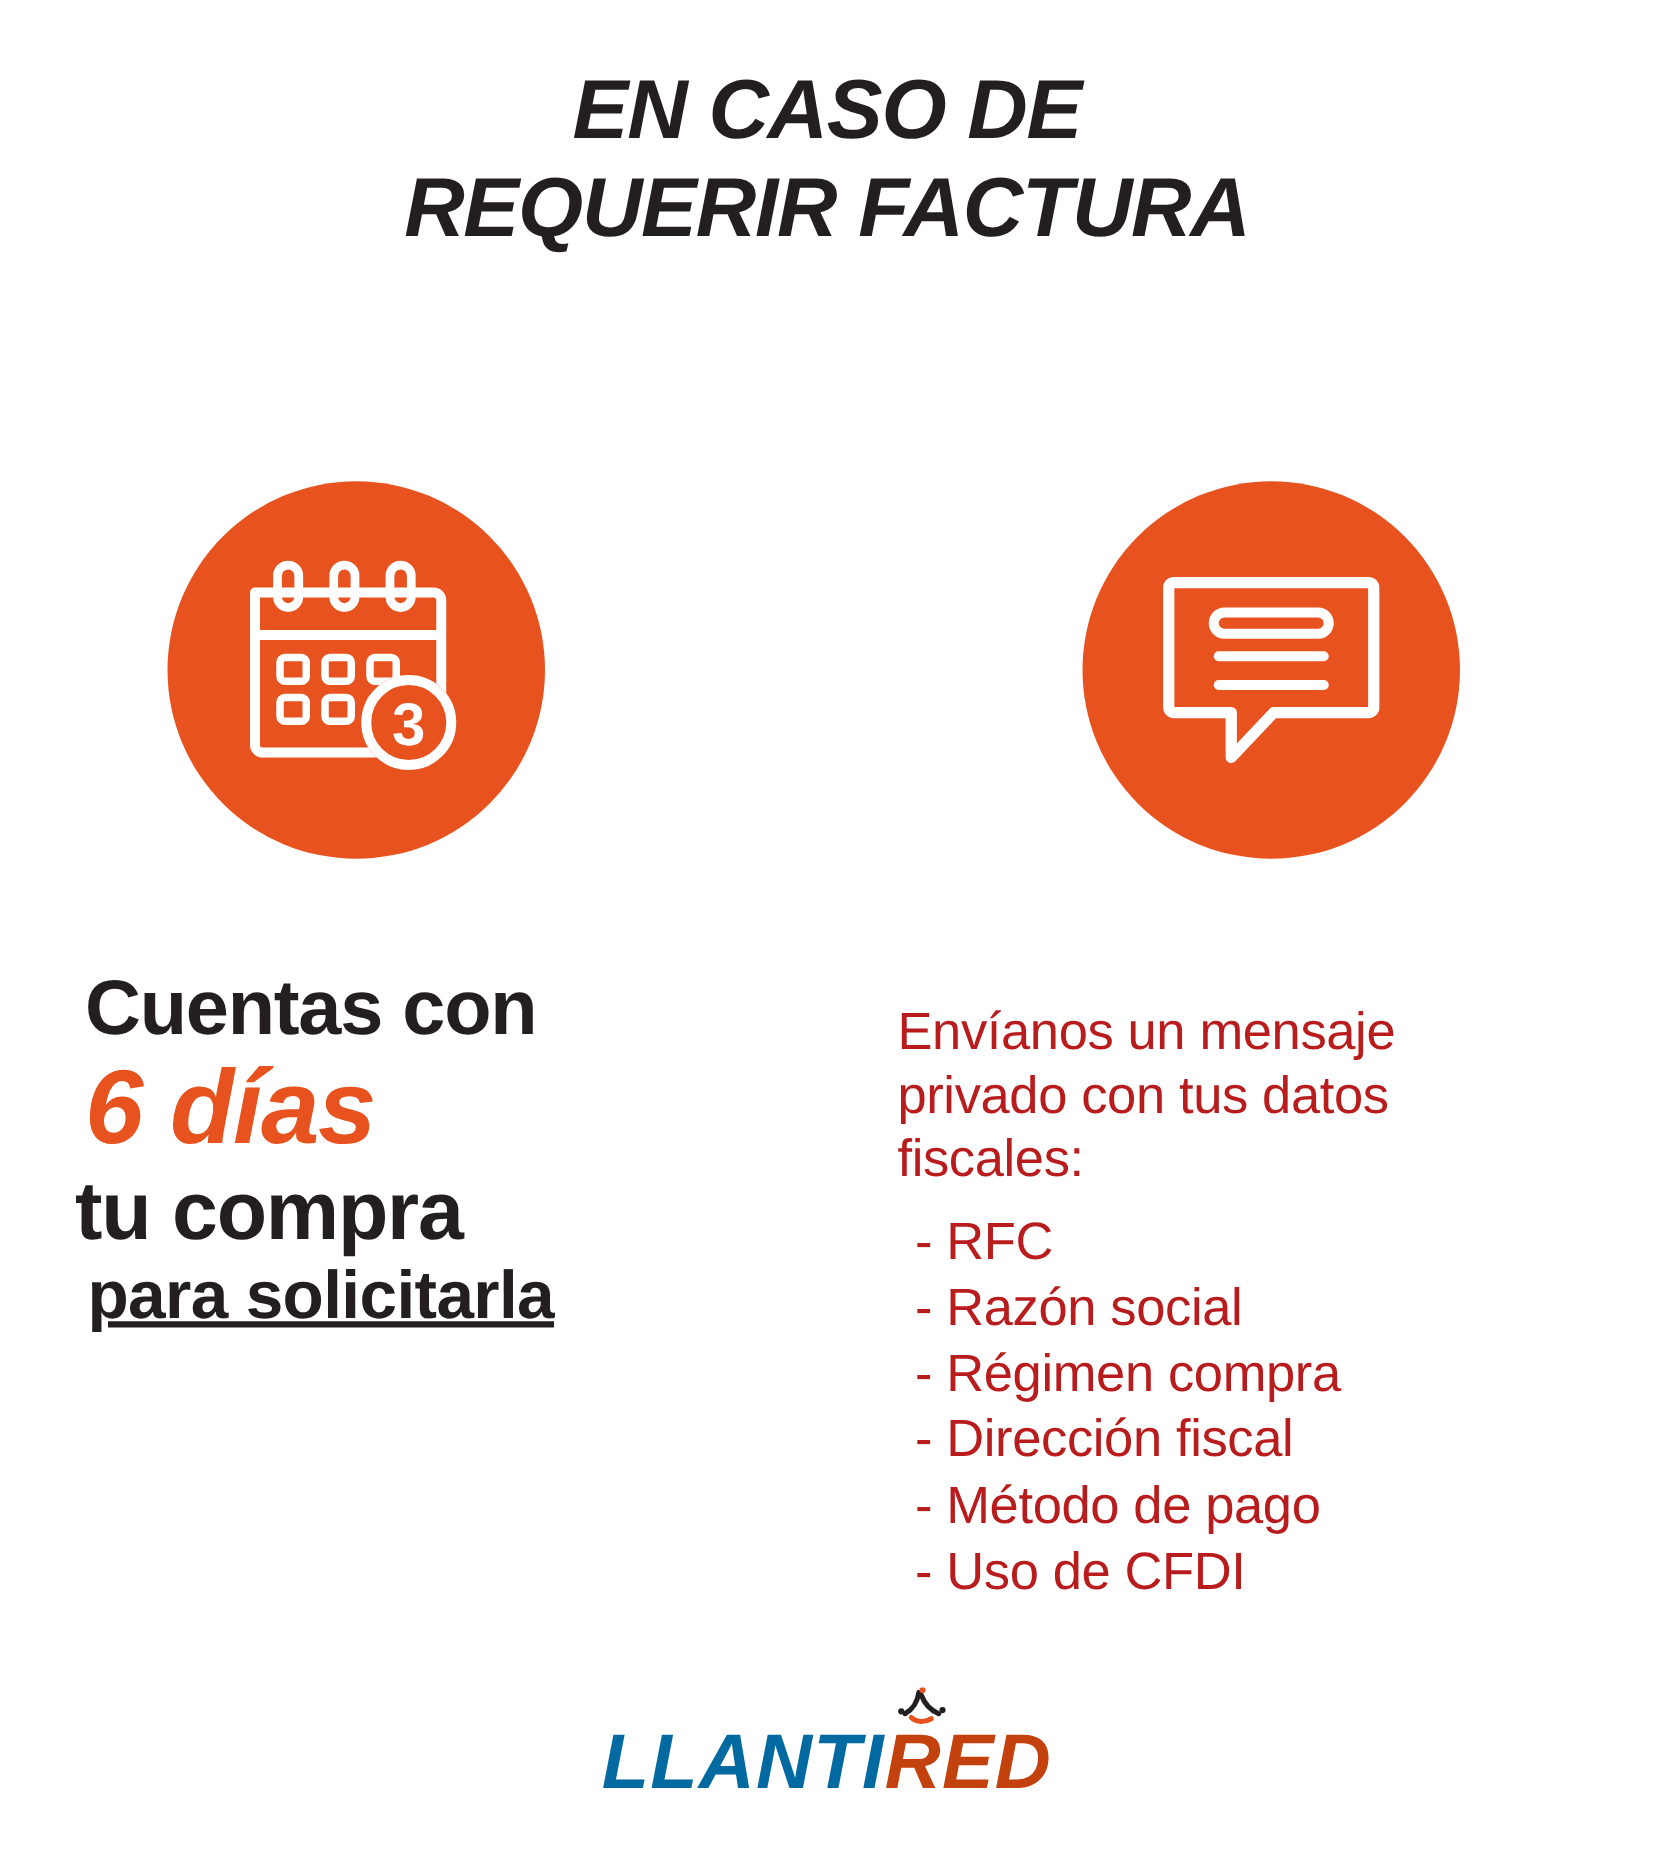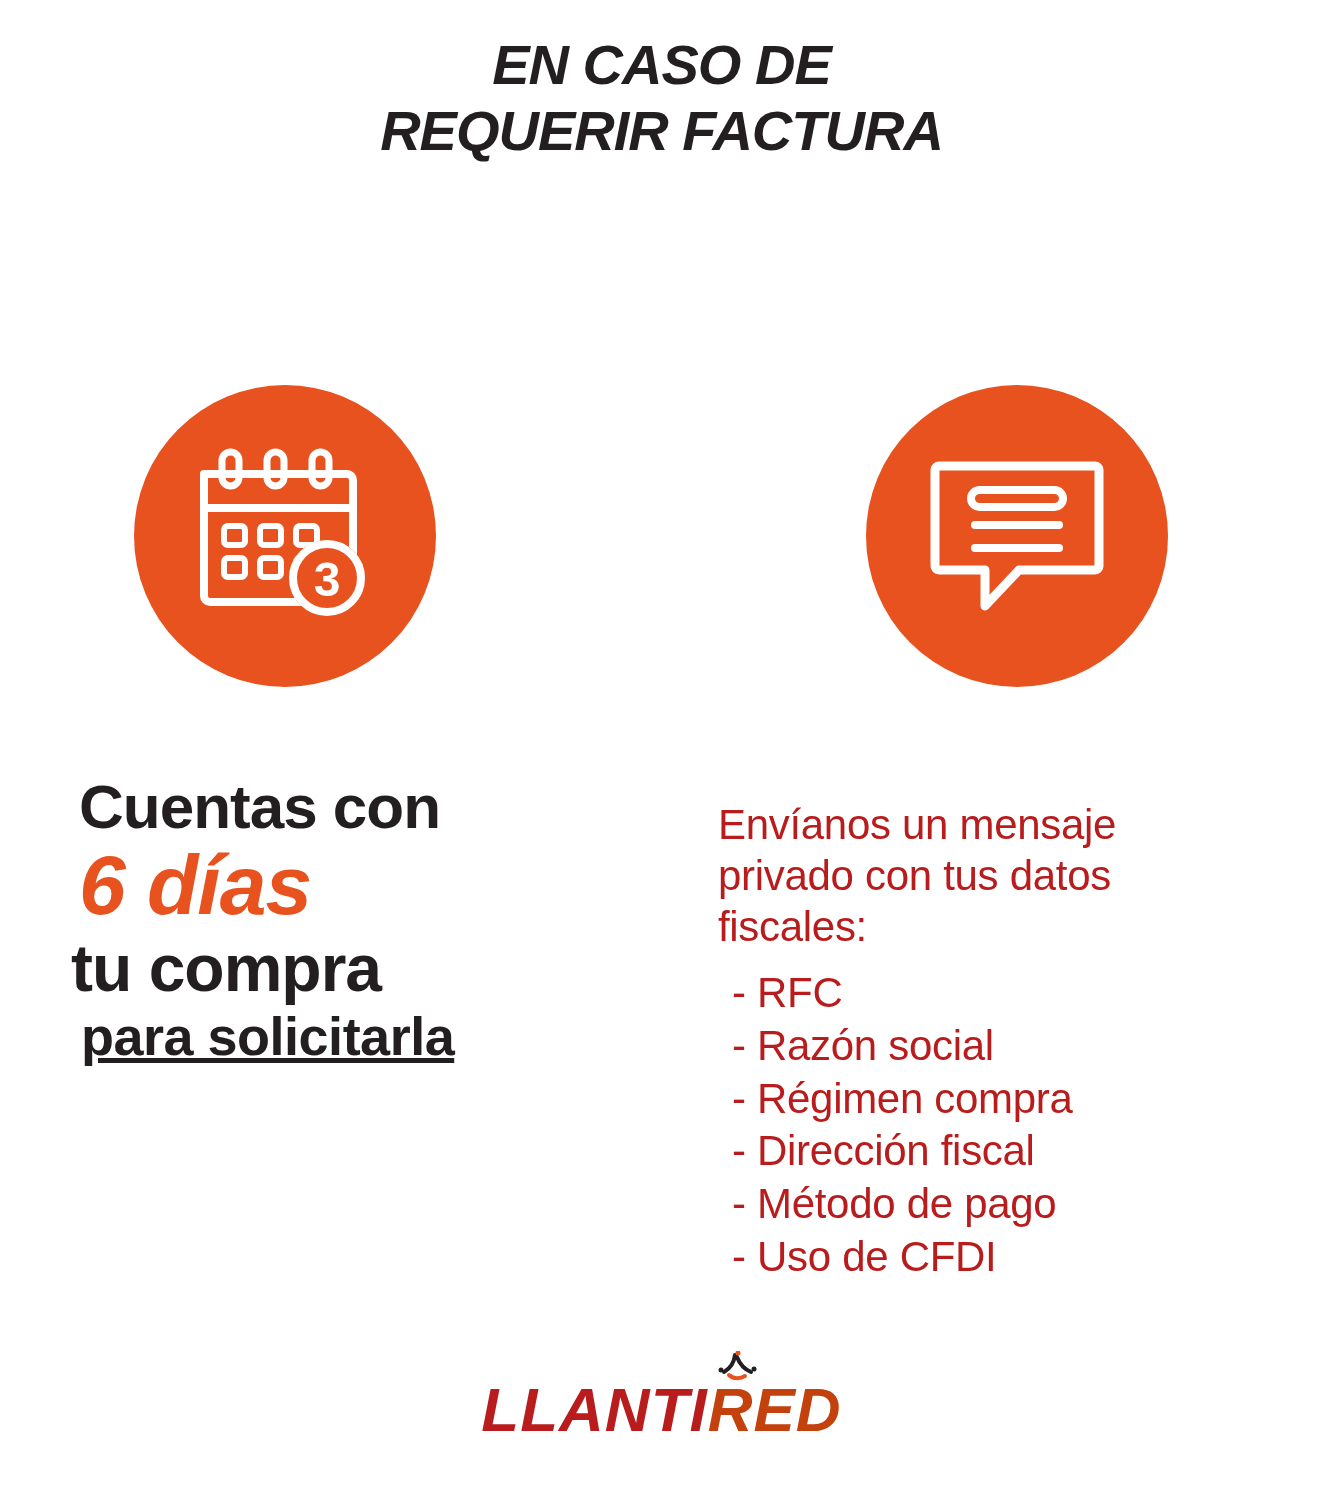--- a/index.html
+++ b/index.html
@@ -18,27 +18,27 @@
 
   .poster {
     position: absolute;
     inset: 0;
     background: #ffffff;
   }
 
   
   .heading {
     position: absolute;
-    top: 32px;
+    top: 48px;
     left: 0;
     width: 100%;
     text-align: center;
     font-weight: 900;
     font-style: italic;
-    font-size: 56px;
+    font-size: 67px;
     line-height: 1.18;
     letter-spacing: -1px;
     color: #231f20;
     text-transform: uppercase;
   }
   .heading .line {
     display: block;
     white-space: nowrap;
   }
 
@@ -78,21 +78,20 @@
   .circle-right { margin-left: 148px; }
 
   .circle svg { display: block; }
 
   
   .left-text {
     margin-top: 88px;
     font-weight: 800;
     color: #231f20;
     line-height: 1.04;
-    margin-left: 11px;
   }
   .lt-1 {
     font-size: 62px;
     letter-spacing: -1px;
     padding-left: 8px;
   }
   .lt-2 {
     font-size: 84px;
     font-style: italic;
     font-weight: 900;
@@ -159,21 +158,21 @@
     margin-left: 150px;
   }
   .logo-text {
     font-size: 62px;
     font-weight: 900;
     font-style: italic;
     letter-spacing: 1px;
     line-height: 1;
     white-space: nowrap;
   }
-  .logo-a { color: #b91c1c; }
+  .logo-a { color: #0369a1; }
   .logo-b { color: #c2410c; }
 </style>
 </head>
 <body>
 
 <div class="poster">
 
   <div class="heading">
     <span class="line">EN CASO DE</span>
     <span class="line">REQUERIR FACTURA</span>

